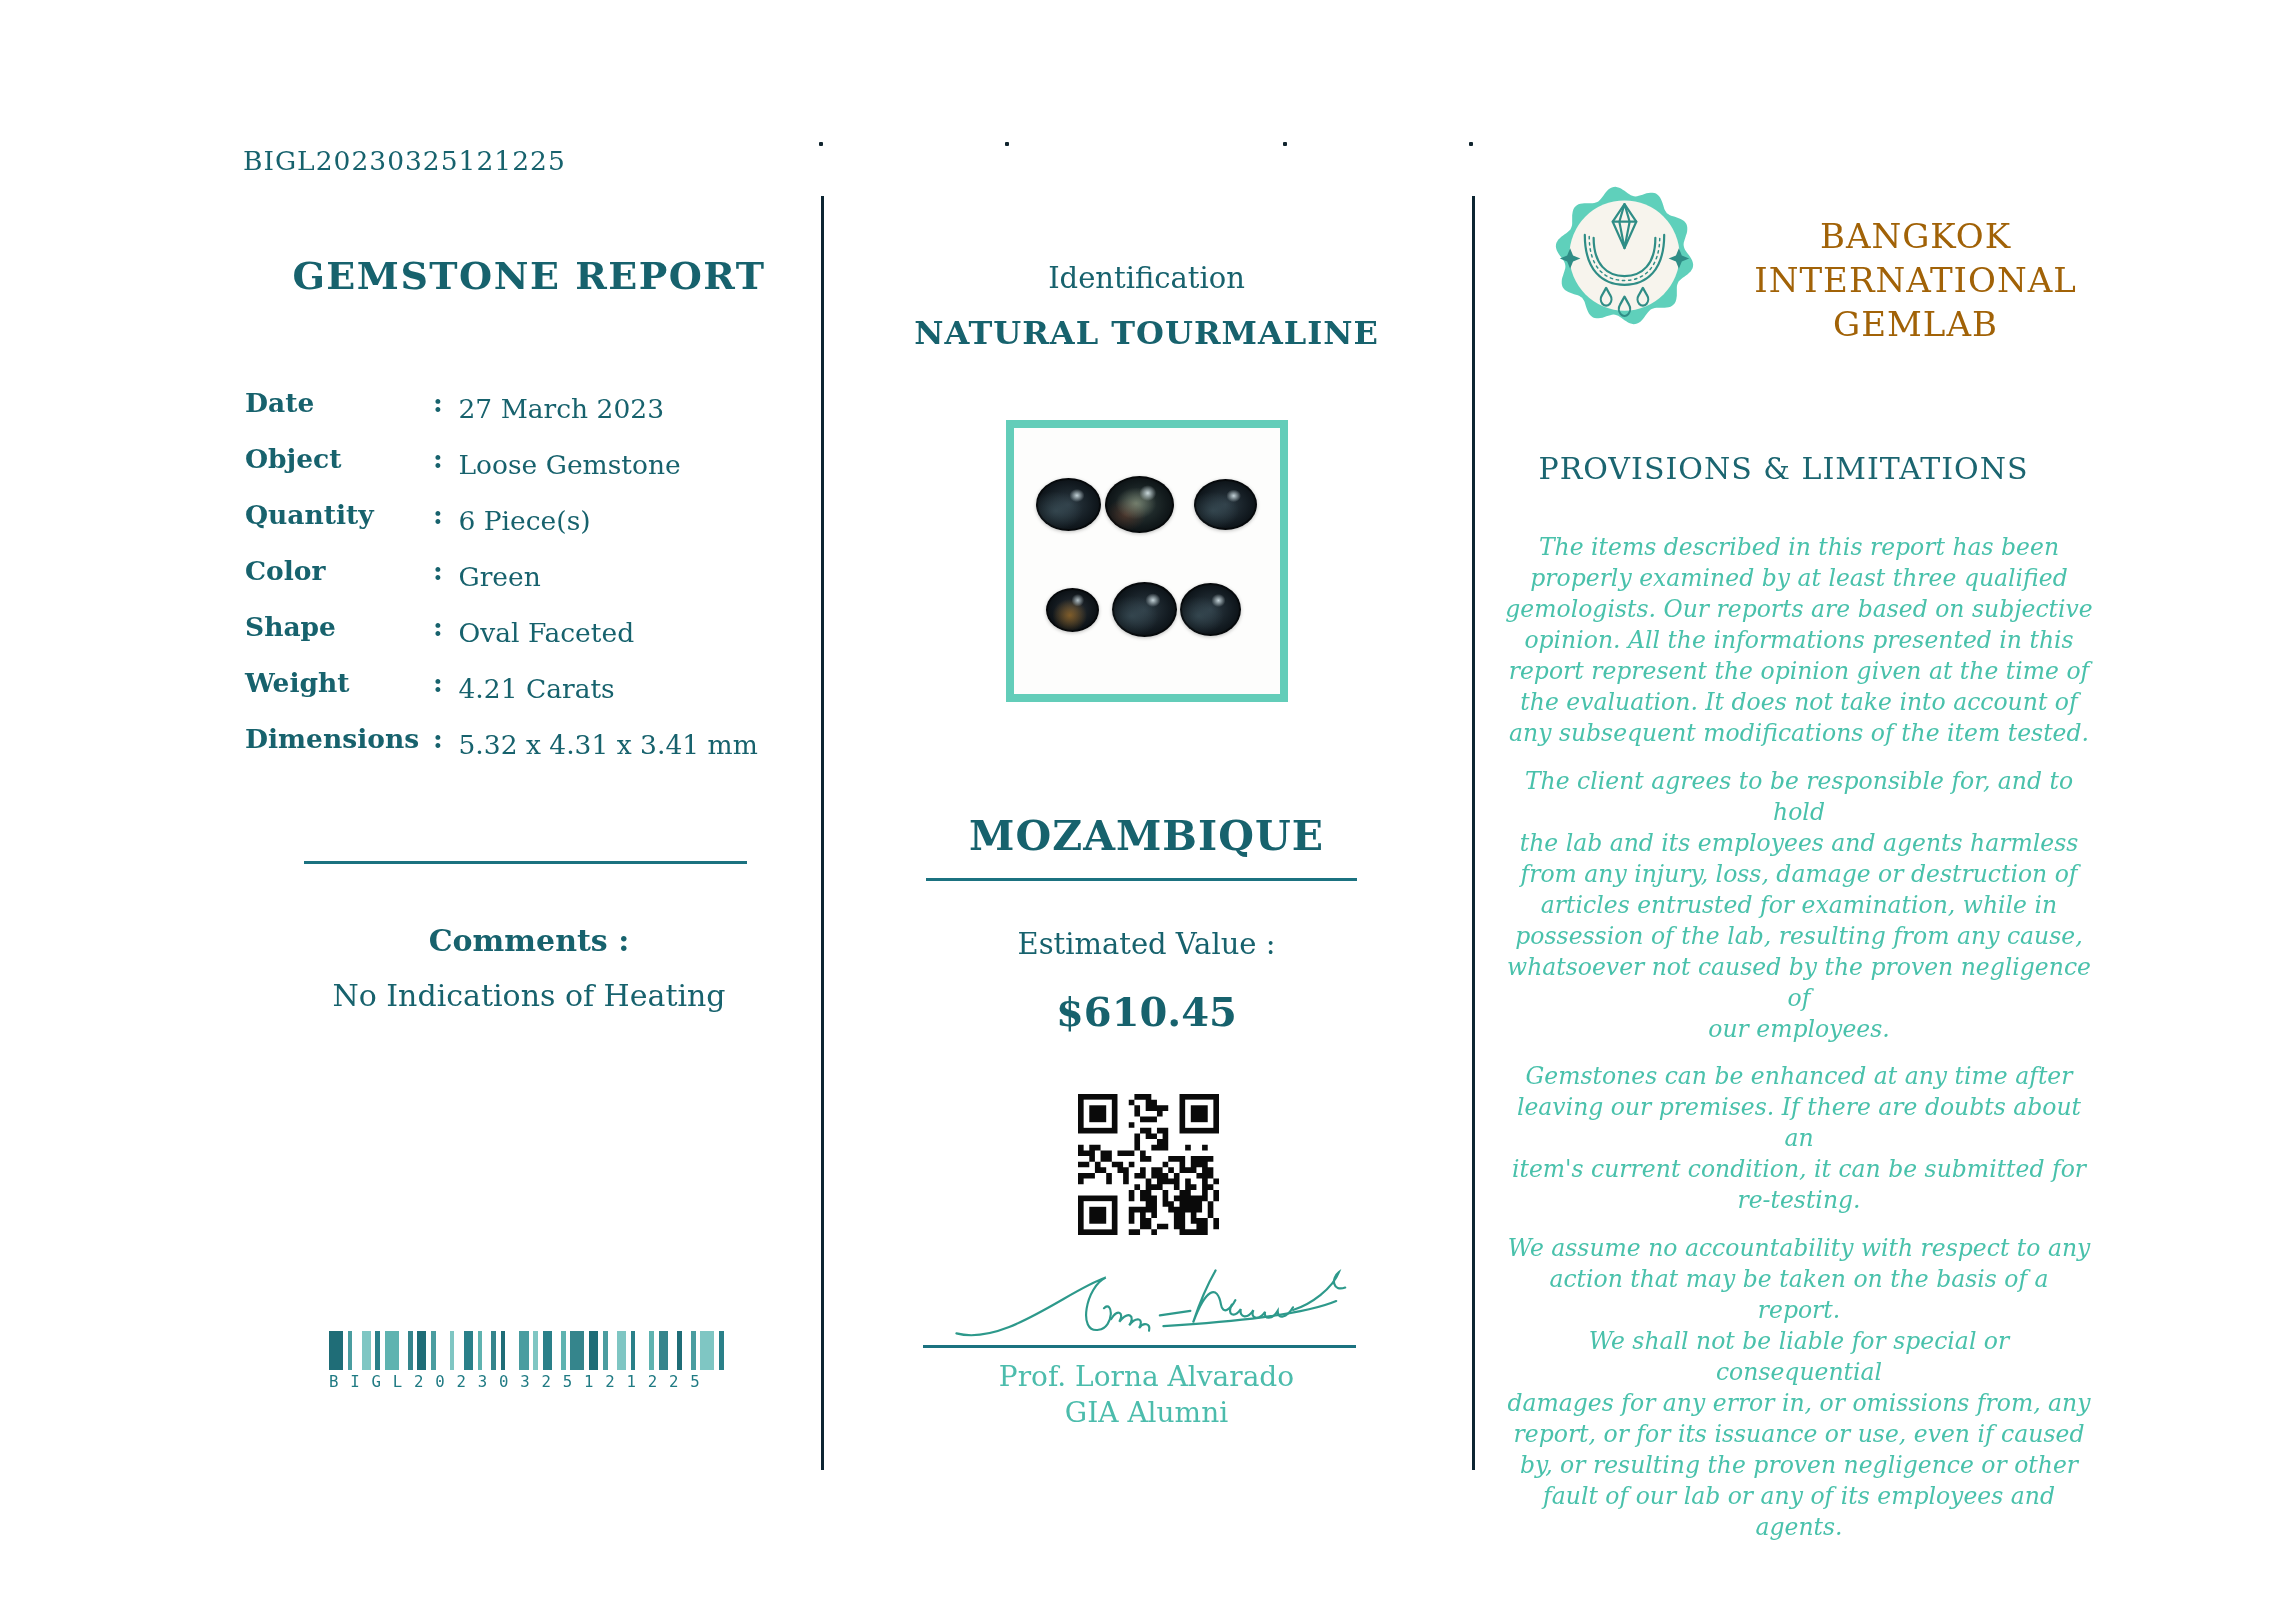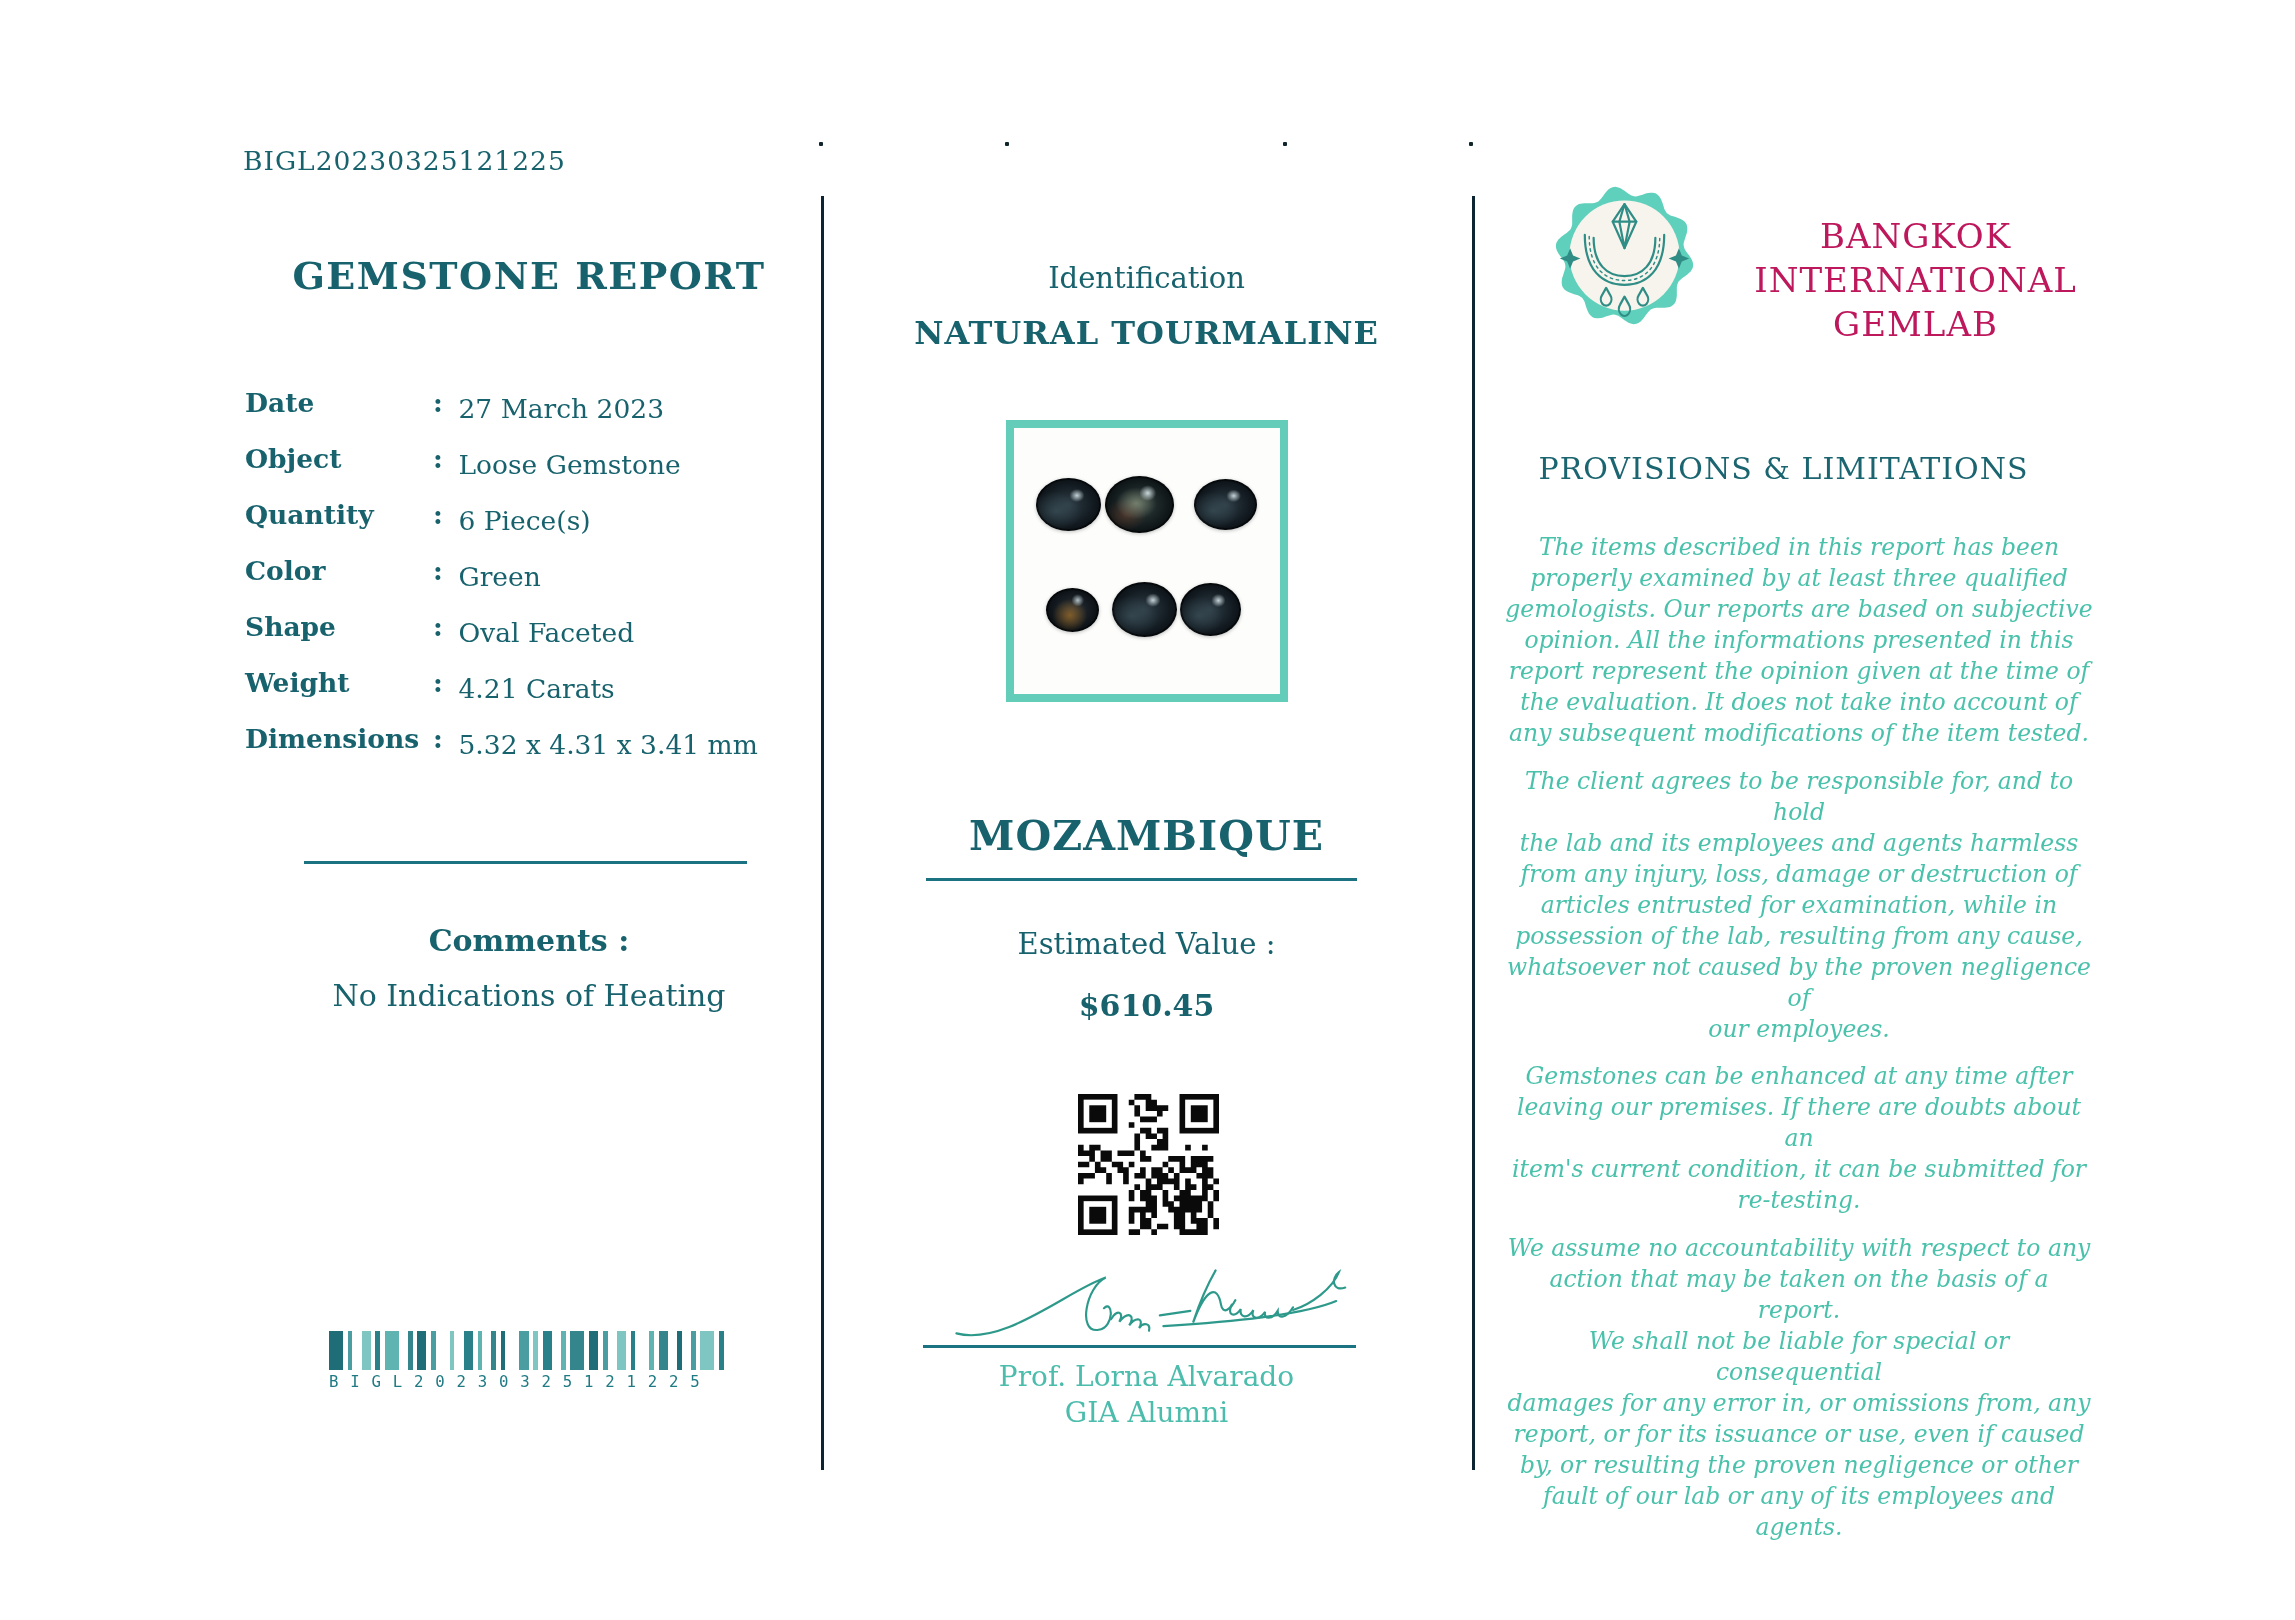--- a/index.html
+++ b/index.html
@@ -46,29 +46,29 @@
       radial-gradient(ellipse at 30% 68%, rgba(120,70,50,.5) 0%, rgba(120,70,50,0) 30%),
       radial-gradient(ellipse at 50% 50%, #32413f 0%, #131b1d 55%, #05080b 88%);}
   .gem-warm{background:
       radial-gradient(ellipse at 60% 28%, rgba(205,220,225,.85) 0%, rgba(205,220,225,0) 14%),
       radial-gradient(ellipse at 45% 62%, rgba(150,105,40,.8) 0%, rgba(150,105,40,0) 42%),
       radial-gradient(ellipse at 50% 50%, #2c333a 0%, #10161b 55%, #04070a 88%);}
   .origin-label{top:751px;font-size:29px;}
   .origin-value{top:812px;font-size:41px;font-weight:bold;letter-spacing:1px;}
   .mid-hline{left:926px;top:878px;width:431px;}
   .estimated-label{top:927px;font-size:29px;}
-  .estimated-value{top:988px;font-size:30px;font-weight:bold;}
+  .estimated-value{top:988px;font-size:40px;font-weight:bold;}
   .qr{left:1078px;top:1094px;width:141px;height:141px;}
   .signature-svg{left:943px;top:1247px;width:412px;height:108px;}
   .sig-hline{left:923px;top:1345px;width:433px;}
   .signatory-name{top:1360px;font-size:28px;color:#4cbcac;}
   .signatory-credential{top:1396px;font-size:28px;color:#4cbcac;}
   
   .logo-svg{left:1551px;top:179px;width:147px;height:153px;}
-  .brand-name{left:1705px;top:214px;width:421px;font-size:34px;line-height:44px;color:#be185d;
+  .brand-name{left:1705px;top:214px;width:421px;font-size:34px;line-height:44px;color:#a16207;
     letter-spacing:1px;white-space:pre-line;}
   .provisions-title{left:1470px;top:451px;width:627px;font-size:30px;letter-spacing:1px;color:#1b6570;}
   .provisions{left:1505px;top:532px;width:588px;}
   .provision-para{font-size:23.5px;line-height:31px;font-style:italic;color:#49c1ab;
     text-align:center;white-space:pre-line;margin:0 0 16.7px 0;}
 </style>
 </head>
 <body>
 
 <div class="page">

